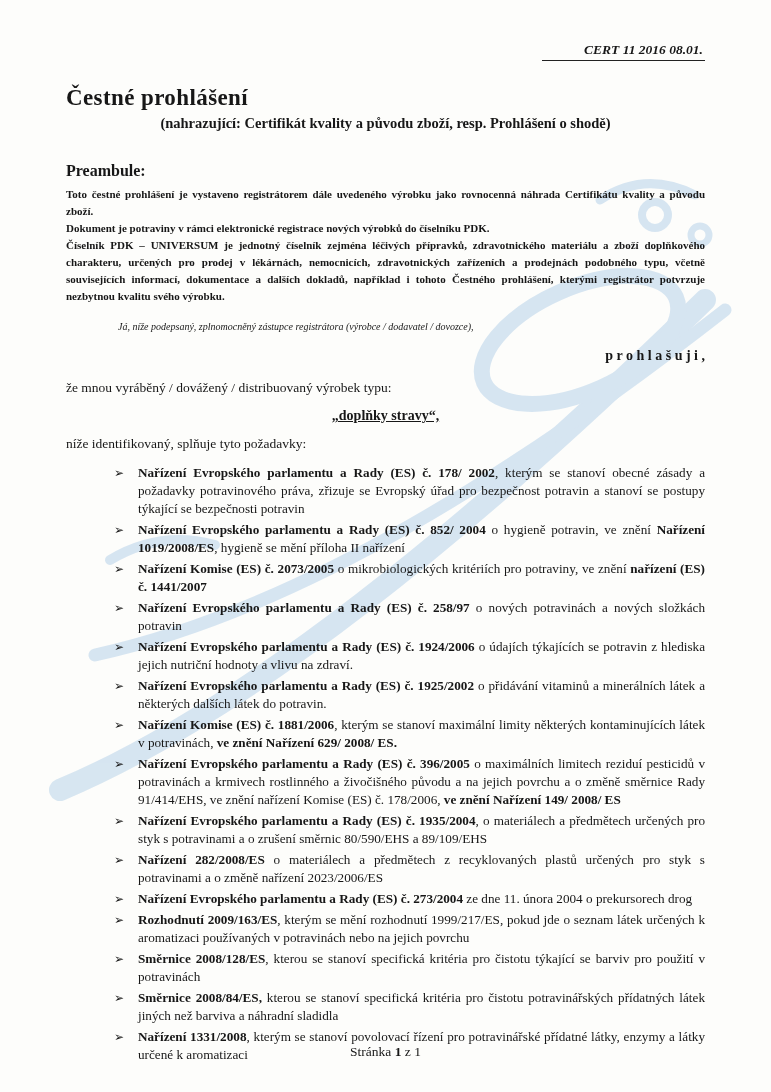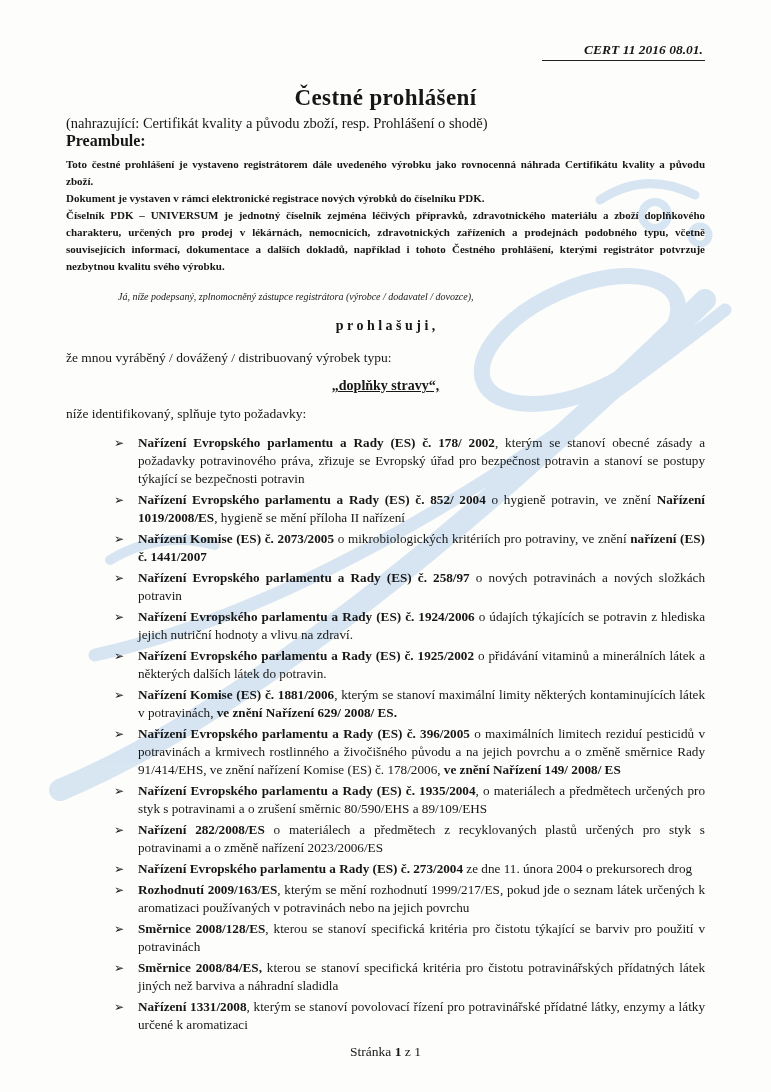--- a/index.html
+++ b/index.html
@@ -35,29 +35,29 @@
     display: inline-block;
     font-style: italic;
     font-weight: bold;
     font-size: 13.5px;
     padding: 0 2px 2px 42px;
     border-bottom: 1.5px solid #222;
   }
 
   h1.title {
     margin: 0 0 4px 0;
-    text-align: center;
     font-size: 23px;
     font-weight: bold;
     letter-spacing: 0.4px;
   }
   .subtitle {
-    text-align: left;
-    font-weight: normal;
+    text-align: center;
+    font-weight: bold;
     font-size: 14.5px;
+    margin-bottom: 30px;
   }
 
   .preamble-heading {
     font-size: 16px;
     font-weight: bold;
     margin: 0 0 6px 0;
   }
   .preamble-text {
     font-weight: bold;
     font-size: 11px;
@@ -66,21 +66,21 @@
     margin-bottom: 16px;
   }
 
   .intro {
     font-size: 10px;
     margin: 16px 0 16px 0;
     text-indent: 52px;
     font-style: italic;
   }
   .verb {
-    text-align: center;
+    text-align: right;
     font-weight: bold;
     font-size: 14px;
     margin: 0 0 16px 0;
   }
   .product-line {
     font-size: 13.5px;
     margin: 0 0 12px 0;
   }
   .product-type {
     text-align: center;
@@ -147,21 +147,21 @@
     <div class="doc-code-row">
       <span class="doc-code">CERT 11 2016 08.01.</span>
     </div>
 
     <h1 class="title">Čestné prohlášení</h1>
     <div class="subtitle">(nahrazující: Certifikát kvality a původu zboží, resp. Prohlášení o shodě)</div>
 
     <h2 class="preamble-heading">Preambule:</h2>
     <div class="preamble-text" id="preamble-lines">
         <div>Toto čestné prohlášení je vystaveno registrátorem dále uvedeného výrobku jako rovnocenná náhrada Certifikátu kvality a původu zboží.</div>
-        <div>Dokument je vystaven v rámci elektronické registrace nových výrobků do číselníku PDK.</div>
+        <div>Dokument je potraviny v rámci elektronické registrace nových výrobků do číselníku PDK.</div>
         <div>Číselník PDK – UNIVERSUM je jednotný číselník zejména léčivých přípravků, zdravotnického materiálu a zboží doplňkového charakteru, určených pro prodej v lékárnách, nemocnicích, zdravotnických zařízeních a prodejnách podobného typu, včetně souvisejících informací, dokumentace a dalších dokladů, například i tohoto Čestného prohlášení, kterými registrátor potvrzuje nezbytnou kvalitu svého výrobku.</div>
       </div>
 
     <p class="intro">Já, níže podepsaný, zplnomocněný zástupce registrátora (výrobce / dodavatel / dovozce),</p>
     <p class="verb">p r o h l a š u j i ,</p>
     <p class="product-line">že mnou vyráběný / dovážený  / distribuovaný výrobek typu:</p>
     <p class="product-type">„doplňky stravy“,</p>
     <p class="req-intro">níže identifikovaný, splňuje tyto požadavky:</p>
 
     <ul class="requirements" id="req-list">

